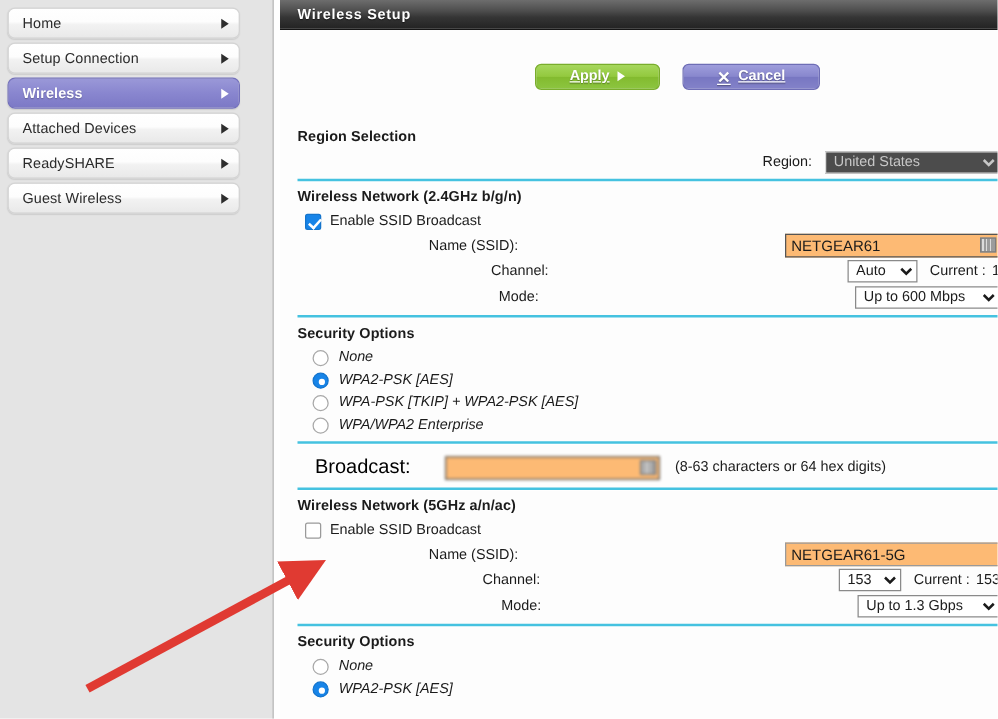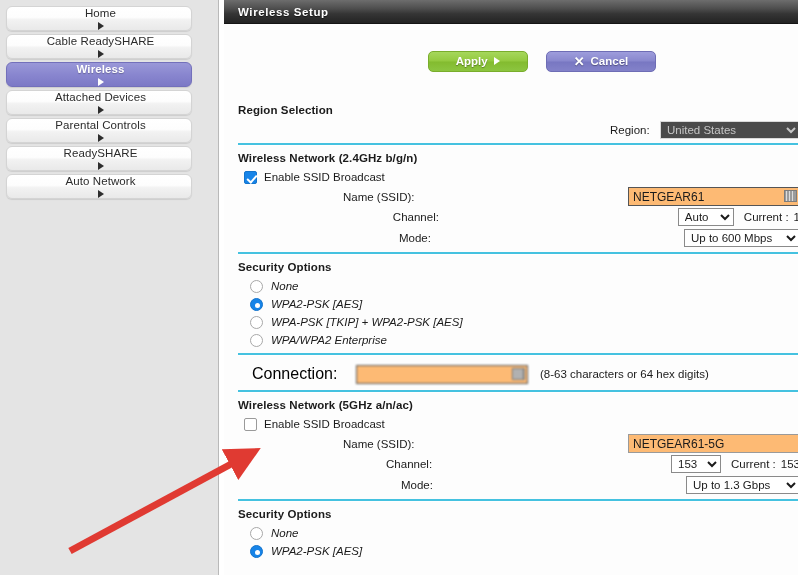--- a/index.html
+++ b/index.html
@@ -27,21 +27,20 @@
     background: linear-gradient(to bottom, #ffffff 0%, #fdfdfd 45%, #f2f2f2 55%, #e9e9e9 100%);
     border: 1px solid #d4d4d4;
     border-radius: 6px;
     box-shadow: 0 1px 1px rgba(0,0,0,0.10);
     display: flex; align-items: center;
     padding: 0 8px 0 11px;
     font-size: 11.5px;
     color: #2b2b2b;
     cursor: pointer;
     letter-spacing: .1px;
-    flex-direction: column;
   }
   .nav-item.selected {
     background: linear-gradient(to bottom, #9a98d8 0%, #8986cf 50%, #7c79c6 100%);
     border-color: #7370bb;
     color: #ffffff;
     font-weight: bold;
     text-shadow: 0 1px 1px rgba(0,0,0,.25);
   }
   .nav-label { flex: 1 1 auto; white-space: nowrap; overflow: hidden; }
   .nav-arrow {
@@ -88,20 +87,21 @@
     height: 21px;
     min-width: 80px;
     border-radius: 5px;
     display: inline-flex; align-items: center; justify-content: flex-start;
     gap: 6px;
     font-size: 11.5px; font-weight: bold; color:#ffffff;
     text-shadow: 0 1px 1px rgba(0,0,0,.35);
     cursor: pointer;
     padding: 0 27px;
     border: 1px solid rgba(0,0,0,.18);
+    text-decoration: underline;
   }
   .btn-apply {
     background: linear-gradient(to bottom, #a6d75c 0%, #93c93f 48%, #83bb2f 52%, #8cc540 100%);
     border-color: #79ad2c;
   }
   .btn-cancel {
     background: linear-gradient(to bottom, #9e9ddc 0%, #8887cd 48%, #7877c2 52%, #8382c9 100%);
     border-color: #6e6db5;
   }
   .tri-right {
@@ -218,41 +218,37 @@
 </style>
 </head>
 <body>
 
 <div id="sidebar">
   <div class="nav-item">
     <span class="nav-label">Home</span>
     <span class="nav-arrow"></span>
   </div>
   <div class="nav-item">
-    <span class="nav-label">Cable ReadySHARE</span>
+    <span class="nav-label">Setup Connection</span>
     <span class="nav-arrow"></span>
   </div>
   <div class="nav-item selected">
     <span class="nav-label">Wireless</span>
     <span class="nav-arrow"></span>
   </div>
   <div class="nav-item">
     <span class="nav-label">Attached Devices</span>
     <span class="nav-arrow"></span>
   </div>
   <div class="nav-item">
-    <span class="nav-label">Parental Controls</span>
+    <span class="nav-label">ReadySHARE</span>
     <span class="nav-arrow"></span>
   </div>
   <div class="nav-item">
-    <span class="nav-label">ReadySHARE</span>
-    <span class="nav-arrow"></span>
-  </div>
-  <div class="nav-item">
-    <span class="nav-label">Auto Network</span>
+    <span class="nav-label">Guest Wireless</span>
     <span class="nav-arrow"></span>
   </div>
 </div>
 
 <div id="panel">
 
   <div id="panel-header">
     <span class="title">Wireless Setup</span>
   </div>
 
@@ -331,21 +327,21 @@
         <span class="r-label">WPA-PSK [TKIP] + WPA2-PSK [AES]</span>
       </div>
       <div class="rrow">
         <span class="radio"></span>
         <span class="r-label">WPA/WPA2 Enterprise</span>
       </div>
 
       <div class="rule"></div>
 
       <div class="passrow">
-        <span class="lbl">Connection:</span>
+        <span class="lbl">Broadcast:</span>
         <span class="txtwrap blurfield">
           <input class="txt" type="text" value="" style="">
           <span class="kbd-icon"></span>
         </span>
         <span class="hint">(8-63 characters or 64 hex digits)</span>
       </div>
 
       <div class="rule"></div>
     </div>
 

